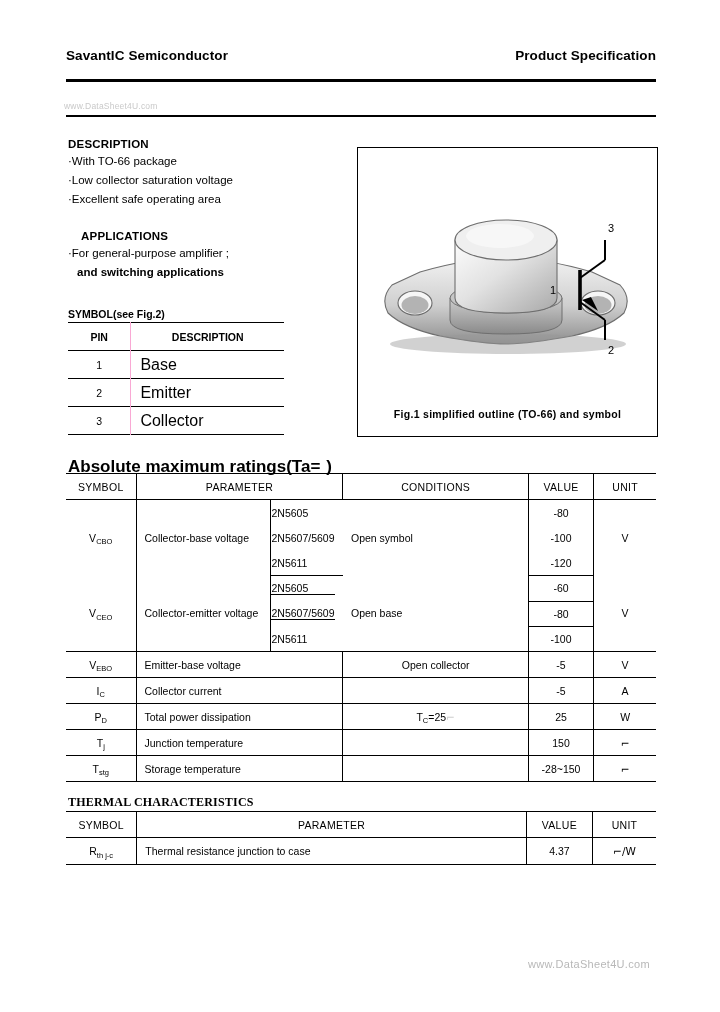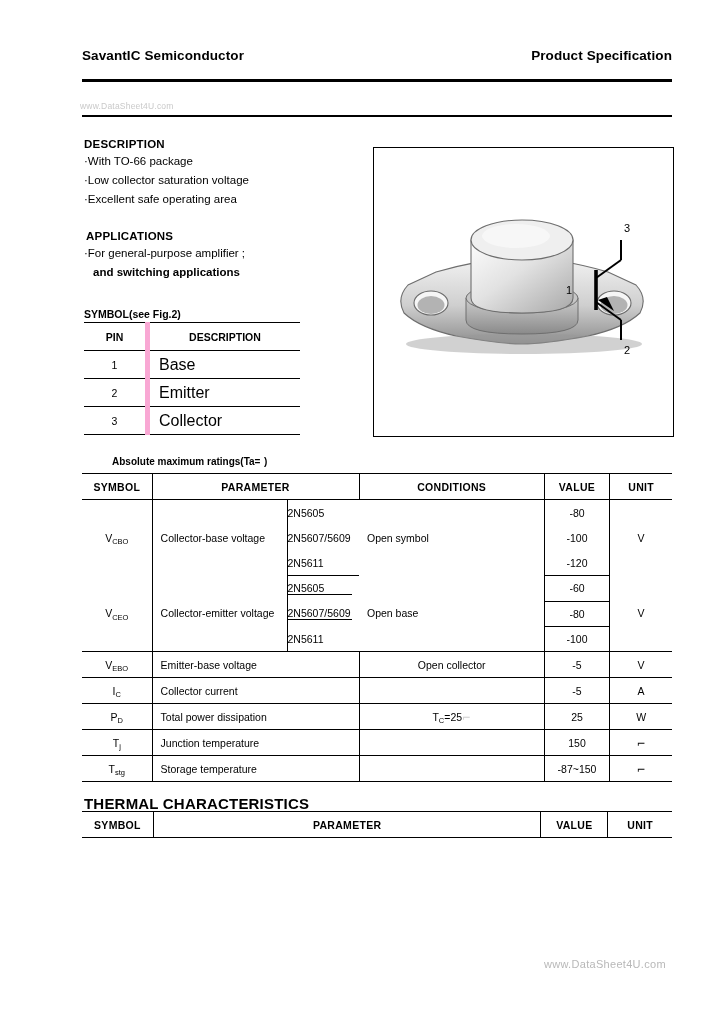--- a/index.html
+++ b/index.html
@@ -1,79 +1,79 @@
 <!DOCTYPE html>
 <html><head>
 <meta charset="utf-8">
 <style>
   html,body{margin:0;padding:0;}
   body{
     width:720px;height:1012px;background:#ffffff;
     font-family:"Liberation Sans", sans-serif;
     color:#000;position:relative;overflow:hidden;
   }
-  .page{position:absolute;left:16px;top:0;width:596px;height:1012px;border-radius:21px;}
+  .page{position:absolute;left:0;top:0;width:596px;height:1012px;border-radius:21px;}
 
   
   .hdr{position:absolute;left:66px;top:48px;width:590px;height:26px;}
   .hdr .company{position:absolute;left:0;top:0;font-size:13.5px;font-weight:bold;letter-spacing:.1px;}
   .hdr .spec{position:absolute;right:0;top:0;font-size:13.5px;font-weight:bold;letter-spacing:.1px;}
   .rule-thick{position:absolute;left:66px;top:79px;width:590px;height:3px;background:#000;}
   .rule-thin{position:absolute;left:66px;top:115px;width:590px;height:2px;background:#000;}
 
   .title-row{position:absolute;left:66px;top:88px;width:590px;height:24px;}
   .title-left{position:absolute;left:0;top:0;font-size:15px;font-weight:bold;letter-spacing:-.1px;}
   .title-right{position:absolute;left:272px;top:-2px;font-size:17.5px;font-weight:bold;letter-spacing:-.2px;}
 
   
   .sec-h{font-size:11.5px;font-weight:bold;letter-spacing:.2px;}
   .li{font-size:11.5px;letter-spacing:0;}
   #desc-block{position:absolute;left:68px;top:138px;width:290px;}
   #desc-block .sec-h{margin:0 0 4px 0;}
   #desc-block .li{margin:0 0 4px 0;line-height:15px;}
   #app-block{position:absolute;left:68px;top:230px;width:290px;}
-  #app-block .sec-h{margin:0 0 4px 2px;}
+  #app-block .sec-h{margin:0 0 4px 13px;}
   #app-block .li{margin:0 0 4px 0;line-height:15px;}
   .indent{padding-left:9px;font-weight:bold;}
 
   
   #pinning-title{position:absolute;left:68px;top:308px;font-size:10.5px;font-weight:bold;}
   #pin-table{position:absolute;left:68px;top:322px;width:216px;border-collapse:collapse;}
   #pin-table td,#pin-table th{border:0;padding:0;}
   #pin-table .r{height:28px;}
-  #pin-table .c1{width:66px;text-align:center;font-size:10.5px;border-right:5px solid #f9a8d4;}
+  #pin-table .c1{width:66px;text-align:center;font-size:10.5px;border-right:1px solid #f9a8d4;}
   #pin-table .c2{width:150px;padding-left:9px;font-size:16px;}
   #pin-table .hd{font-weight:bold;font-size:10.5px;}
   .tb-top{border-top:1.3px solid #000 !important;}
   .tb-bot{border-bottom:1.3px solid #000 !important;}
   .tb-line{border-bottom:1px solid #000 !important;}
 
   
   #fig-box{position:absolute;left:357px;top:147px;width:299px;height:288px;border:1.6px solid #000;background:#fff;}
   #fig-cap{position:absolute;left:0;right:0;bottom:16px;text-align:center;font-size:10.5px;font-weight:bold;letter-spacing:.3px;}
 
   
-  #amr-title{position:absolute;left:68px;top:456px;font-size:10px;font-weight:bold;margin-left:28px;}
+  #amr-title{position:absolute;left:68px;top:456px;font-size:17px;font-weight:bold;}
   #amr-title .degc{font-family:"DejaVu Sans",sans-serif;}
 
   .dtable{position:absolute;left:66px;border-collapse:collapse;font-size:10.5px;}
   .dtable td{padding:0;vertical-align:middle;}
   .vline{border-right:1px solid #000;}
   .hline{border-bottom:1.2px solid #000;}
-  .hd-cell{font-weight:bold;text-align:center;letter-spacing:.3px;}
+  .hd-cell{font-weight:normal;text-align:center;letter-spacing:.3px;}
 
   #amr-table{top:473px;width:590px;}
   #amr-table .col-sym{width:71px;text-align:center;}
   #amr-table .col-par{width:131px;padding-left:8px;}
   #amr-table .col-dev{width:72px;margin-left:40px;}
   #amr-table .col-cond{width:184px;padding-left:8px;}
   #amr-table .col-val{width:66px;text-align:center;}
   #amr-table .col-unit{width:64px;text-align:center;}
 
-  #thermal-title{position:absolute;left:68px;top:795px;font-size:15px;font-weight:bold;letter-spacing:.2px;}
+  #thermal-title{position:absolute;left:68px;top:795px;font-size:12px;font-weight:bold;letter-spacing:.2px;font-family:Liberation Serif, serif;}
   #th-table{top:811px;width:590px;}
   #th-table .col-sym{width:71px;text-align:center;}
   #th-table .col-par{width:389px;padding-left:8px;}
   #th-table .col-val{width:66px;text-align:center;}
   #th-table .col-unit{width:64px;text-align:center;}
 
   sub{font-size:7.5px;vertical-align:baseline;position:relative;top:2.5px;}
   .degc{font-family:"DejaVu Sans",sans-serif;}
 
   
@@ -181,20 +181,21 @@
         <line x1="222" y1="154" x2="247" y2="172"></line>
         <line x1="247" y1="172" x2="247" y2="192"></line>
       </g>
 
       <polygon points="224,152 240,163 233,149" fill="#000"></polygon>
 
       <text x="192" y="146" font-family="Liberation Sans, sans-serif" font-size="11">1</text>
       <text x="250" y="84" font-family="Liberation Sans, sans-serif" font-size="11">3</text>
       <text x="250" y="206" font-family="Liberation Sans, sans-serif" font-size="11">2</text>
     </svg>
+    <div id="fig-cap">Fig.1  simplified  outline  (TO-66)  and  symbol</div>
   </div>
 
   <div id="amr-title">
     <span>Absolute maximum ratings(Ta=</span><span class="degc">&nbsp;</span><span>)</span>
   </div>
 
   <table id="amr-table" class="dtable">
 
     <tbody>
         <tr>
@@ -288,34 +289,42 @@
       <td class="col-val vline hline">150</td>
       <td class="col-unit hline degc">⌐</td>
     </tr>
 
     <tr>
       <td class="col-sym vline hline" style="height:25px;">
         <span>T</span><sub>stg</sub>
       </td>
       <td class="col-par vline hline" colspan="2">Storage temperature</td>
       <td class="col-cond vline hline" style="text-align:center;padding-left:0;"></td>
-      <td class="col-val vline hline">-87~150</td>
+      <td class="col-val vline hline">-28~150</td>
       <td class="col-unit hline degc">⌐</td>
     </tr>
   </tbody>
     </table>
 
   <div id="thermal-title">THERMAL CHARACTERISTICS</div>
 
   <table id="th-table" class="dtable">
     <tbody>
         <tr>
       <td class="col-sym hd-cell vline hline" style="height:25px;border-top:1.2px solid #000;">SYMBOL</td>
       <td class="col-par hd-cell vline hline" style="border-top:1.2px solid #000;text-align:center;padding-left:0;">PARAMETER</td>
       <td class="col-val hd-cell vline hline" style="border-top:1.2px solid #000;">VALUE</td>
       <td class="col-unit hd-cell hline" style="border-top:1.2px solid #000;">UNIT</td>
     </tr>
+    <tr>
+      <td class="col-sym vline hline" style="height:26px;">
+        <span>R</span><sub>th j-c</sub>
+      </td>
+      <td class="col-par vline hline">Thermal resistance junction to case</td>
+      <td class="col-val vline hline">4.37</td>
+      <td class="col-unit hline degc">⌐/W</td>
+    </tr>
   </tbody>
     </table>
 
   <div id="wm-bottom">www.DataSheet4U.com</div>
 
 </div>
 
 </body></html>

